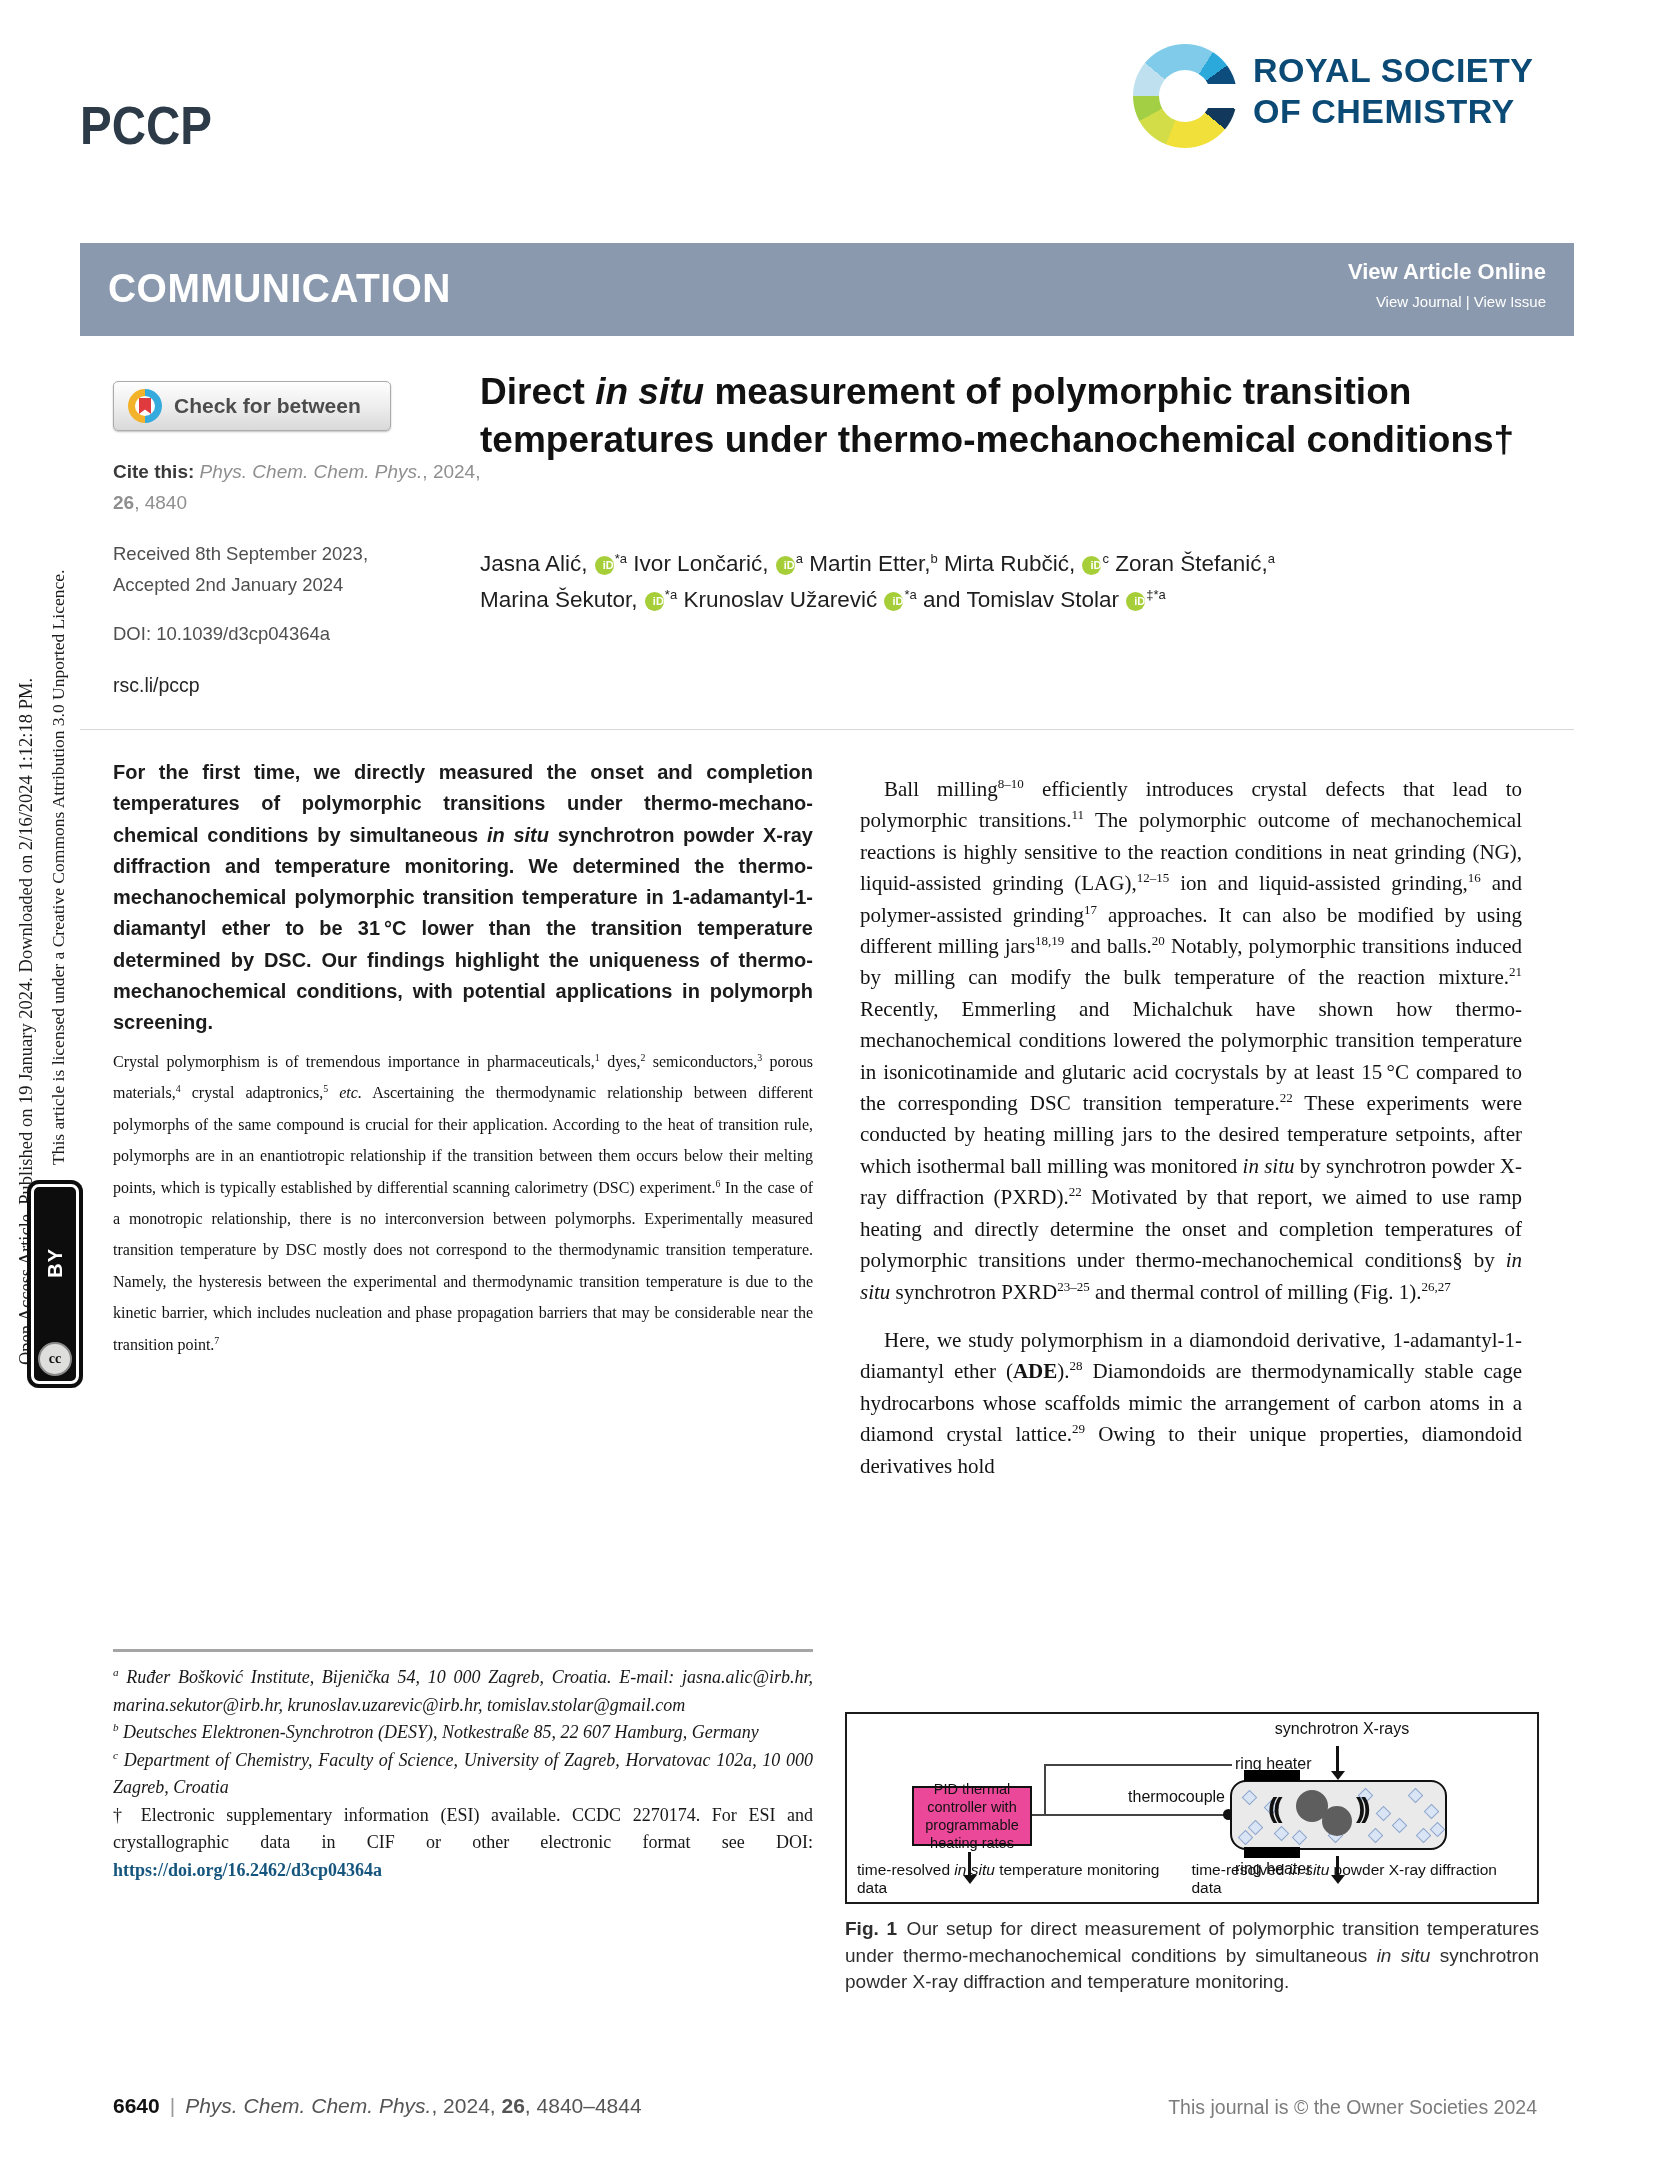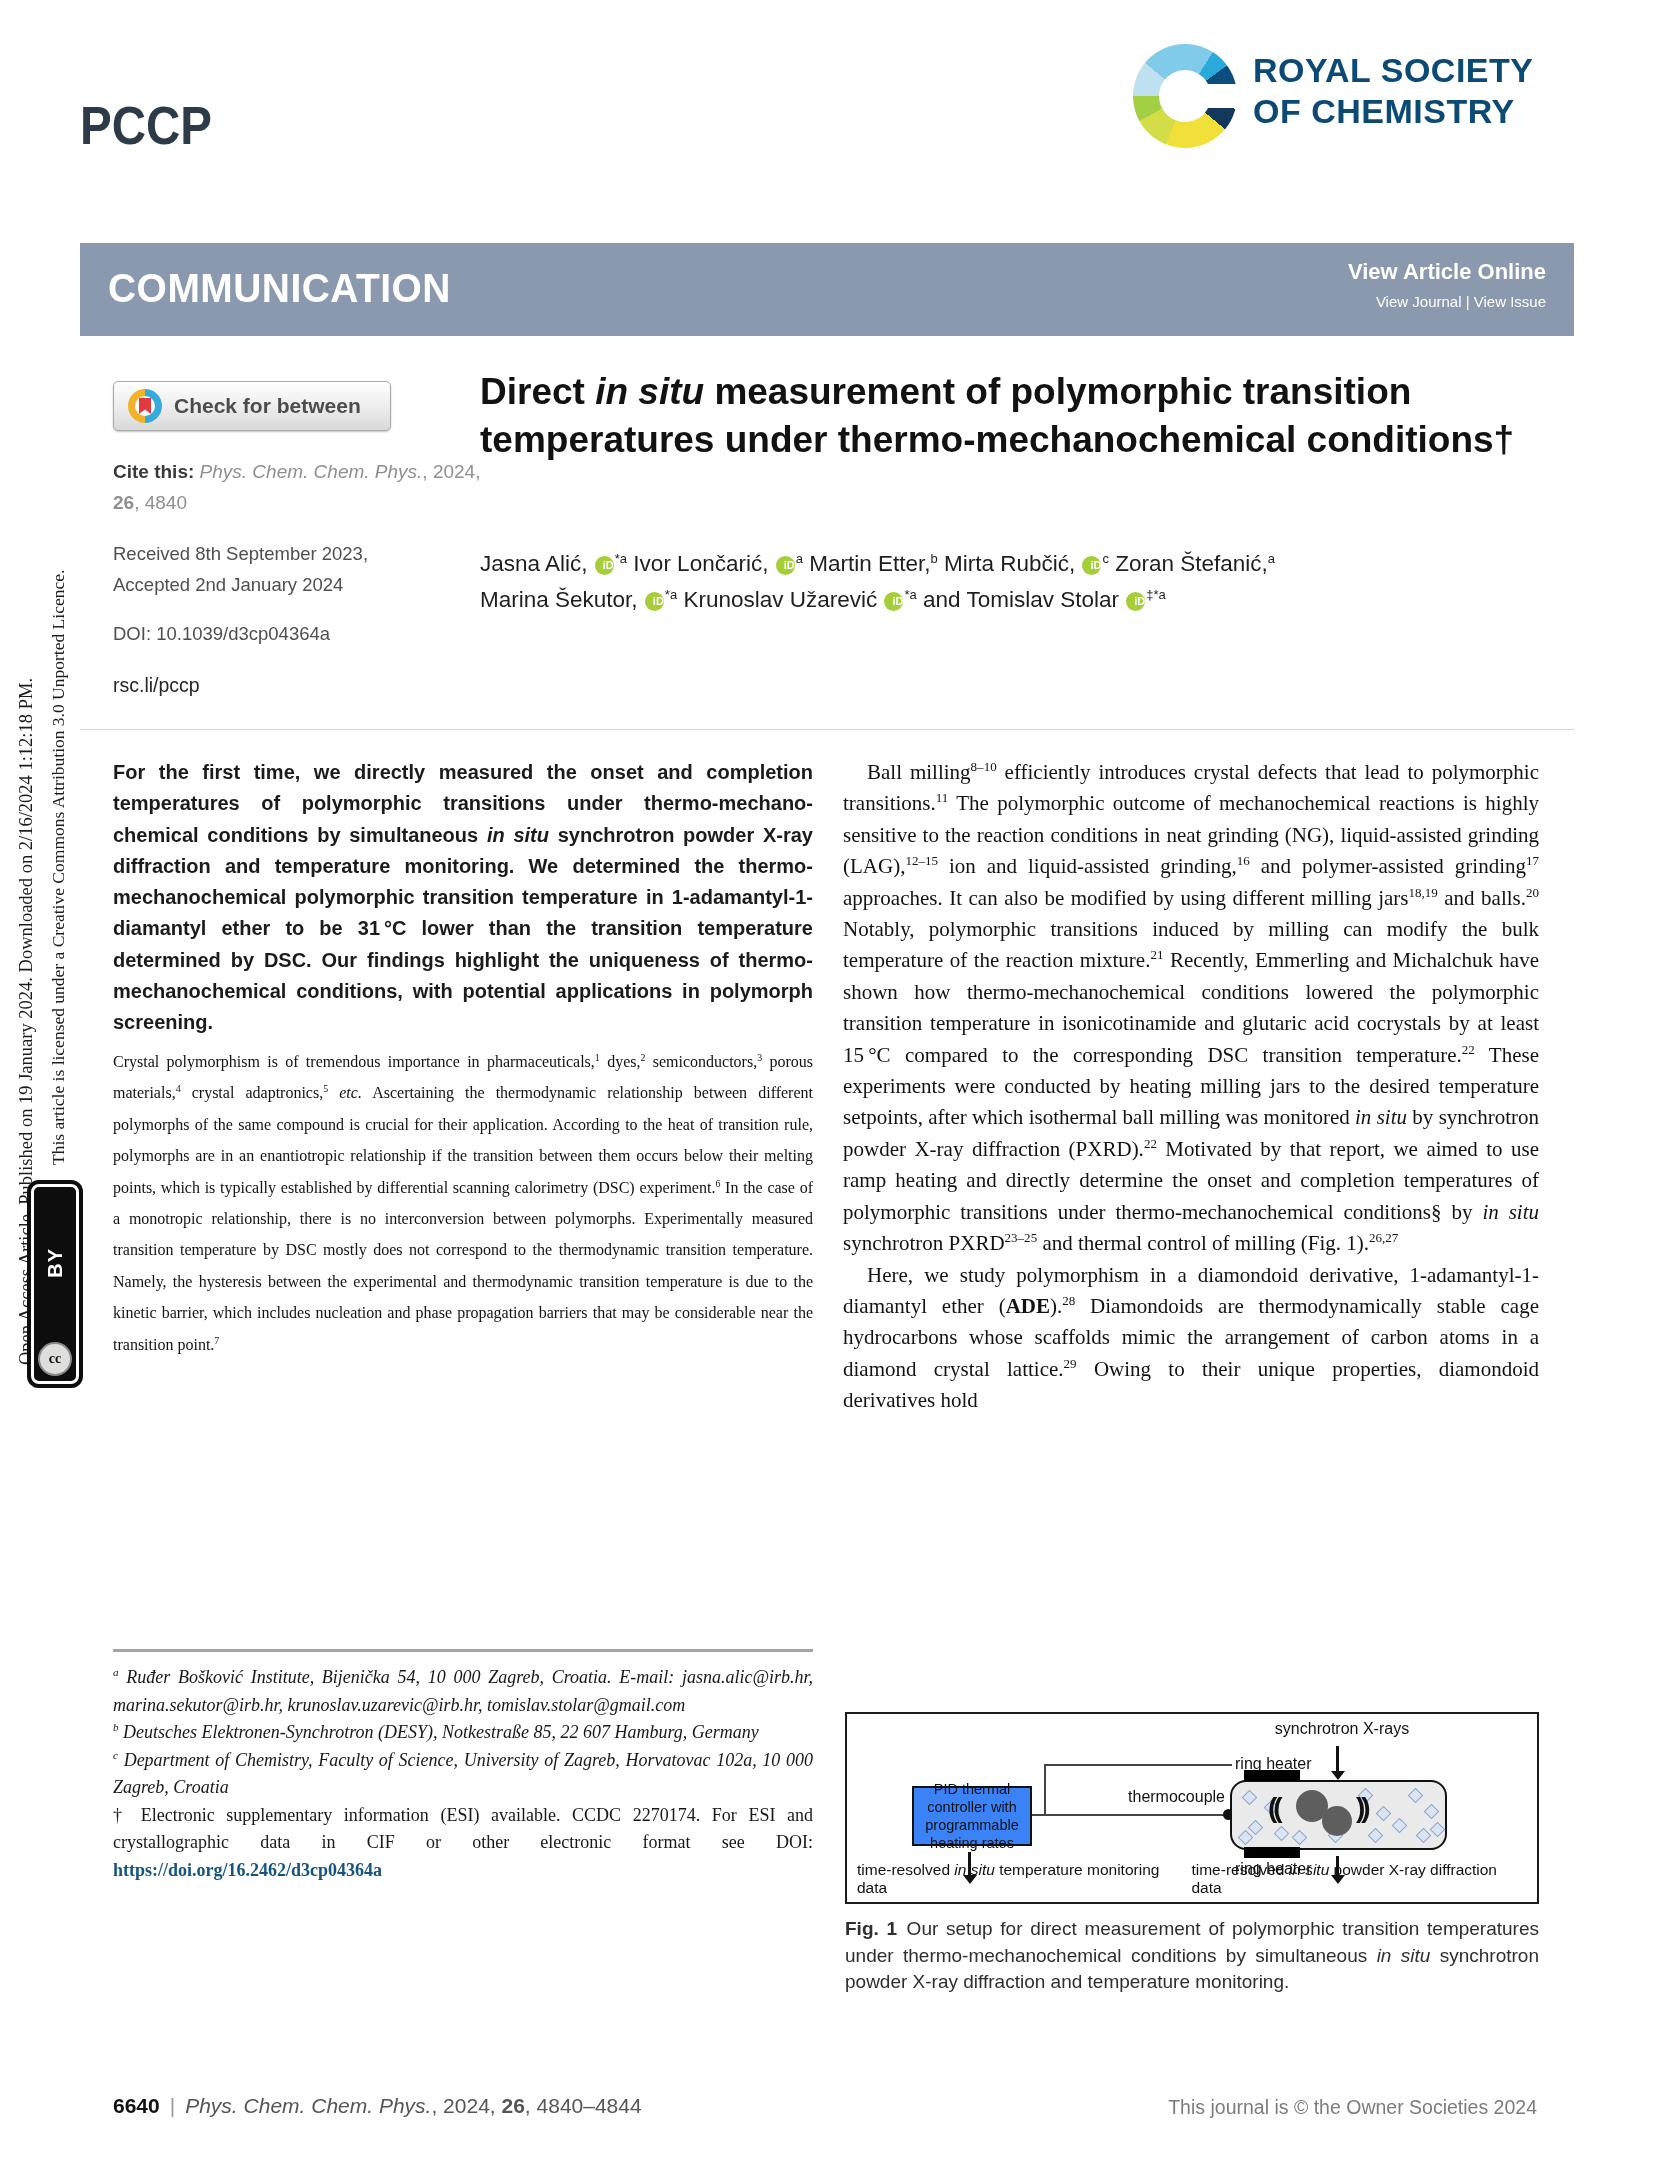--- a/index.html
+++ b/index.html
@@ -99,21 +99,21 @@
   }
   .hairline { position:absolute; left:80px; top:729px; width:1494px; height:1px; background:#d8d8d8; }
   
   .abstract {
     position:absolute; left:113px; top:757px; width:700px;
     font-size:20px; line-height:31.3px; font-weight:700; color:#1b1b1b; text-align:justify;
   }
   .body-serif { font-family:"Liberation Serif", serif; text-align:justify; color:#121212; }
   .left-body { position:absolute; left:113px; top:1046px; width:700px; font-size:16px; line-height:31.4px; }
   .right-body { position:absolute; left:843px; top:757px; width:696px; font-size:21px; line-height:31.4px; }
-  .right-body p { margin:0; text-indent:24px; }
+  .right-body p { margin:17px; text-indent:24px; }
   sup { font-size:0.62em; line-height:0; vertical-align:super; }
   .fn-rule { position:absolute; left:113px; top:1649px; width:700px; height:3px; background:#a5a5a5; }
   .footnotes {
     position:absolute; left:113px; top:1664px; width:700px;
     font-family:"Liberation Serif", serif; font-size:18px; line-height:27.5px; color:#181818; text-align:justify;
   }
   .footnotes p { margin:0; }
   .fn-italic { font-style:italic; }
   .doi-link { color:#15557d; font-weight:bold; text-decoration:none; }
   
@@ -124,21 +124,21 @@
   .fig-abs { position:absolute; }
   .fline { position:absolute; background:#444; }
   .arrow { position:absolute; width:3px; background:#111; }
   .arrow::after {
     content:''; position:absolute; bottom:-8px; left:-5.5px;
     border:7px solid transparent; border-top:9px solid #111; border-bottom:0;
   }
   .pid-box {
     position:absolute; left:65px; top:72px; width:120px; height:60px; box-sizing:border-box;
     border:2px solid #111; display:flex; align-items:center; justify-content:center;
-    text-align:center; font-size:14.5px; line-height:18px; padding:2px; background:#3b82f6;
+    text-align:center; font-size:14.5px; line-height:18px; padding:2px; background:#ec4899;
   }
   .jar {
     position:absolute; left:383px; top:66px; width:217px; height:70px; box-sizing:border-box;
     background:#eaeaea; border:2.5px solid #111; border-radius:16px;
   }
   .heater-bar { position:absolute; width:56px; height:11px; background:#000; }
   .tc-dot { position:absolute; left:376px; top:95px; width:11px; height:11px; border-radius:50%; background:#111; }
   .ball { position:absolute; border-radius:50%; background:#5e5e5e; }
   .vib { position:absolute; font-size:28px; font-weight:700; letter-spacing:-4px; color:#111; top:10px; }
   .dm {

